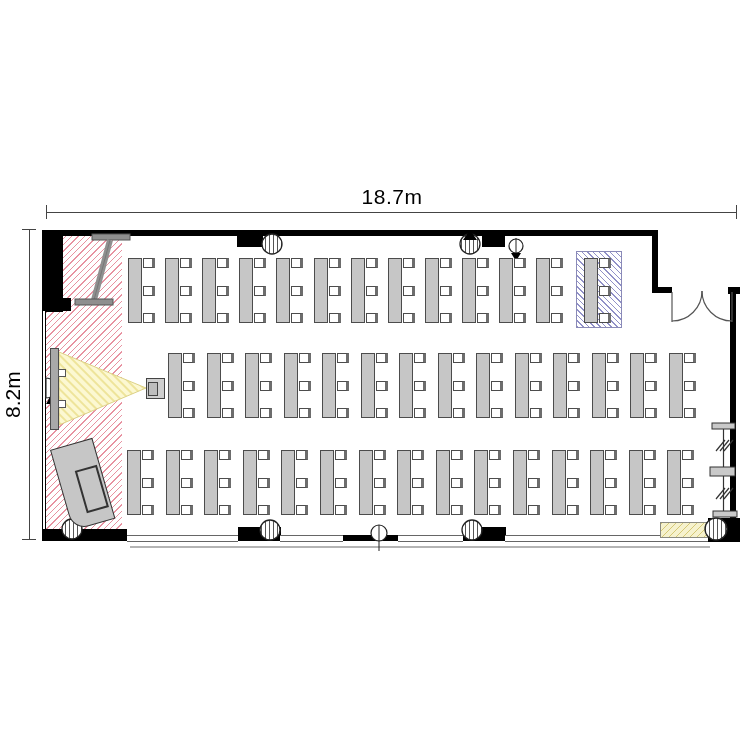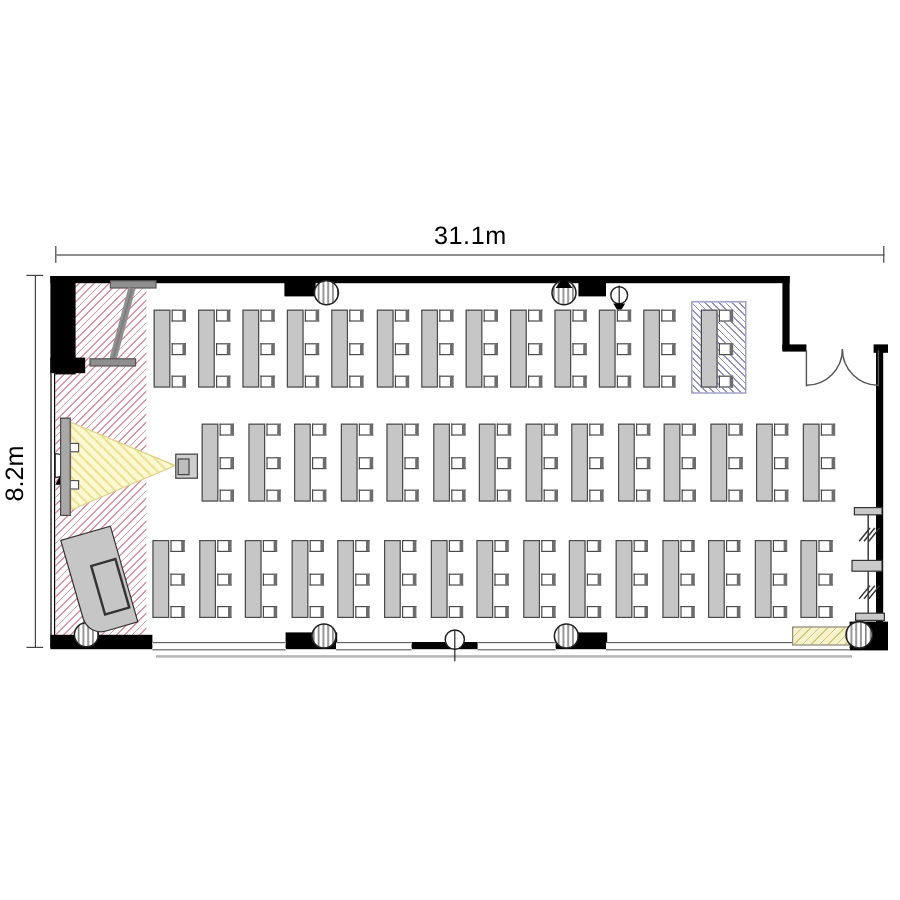--- a/index.html
+++ b/index.html
@@ -66,21 +66,21 @@
   svg.overlay{position:absolute;left:0;top:0;z-index:4;pointer-events:none;}
 </style>
 </head>
 <body>
 
 <div class="canvas">
 
   <div class="abs dim-line" style="left:47px;top:212px;width:690px;height:1px;"></div>
   <div class="abs dim-tick" style="left:46px;top:205px;width:1px;height:14px;"></div>
   <div class="abs dim-tick" style="left:736px;top:205px;width:1px;height:14px;"></div>
-  <div class="abs dim-label" style="left:330px;top:185px;width:124px;text-align:center;">31.1m</div>
+  <div class="abs dim-label" style="left:330px;top:185px;width:124px;text-align:center;">18.7m</div>
 
   <div class="abs dim-line" style="left:29px;top:230px;width:1px;height:310px;"></div>
   <div class="abs dim-tick" style="left:22px;top:229px;width:14px;height:1px;"></div>
   <div class="abs dim-tick" style="left:22px;top:539px;width:14px;height:1px;"></div>
   <div class="abs dim-left-label" style="left:1px;top:352px;height:66px;">8.2m</div>
 
   <div class="abs stage-hatch" style="left:46px;top:236px;width:76px;height:296px;z-index:1;"></div>
 
   <div class="abs wall" style="left:42px;top:230px;width:616px;height:6px;"></div>
   <div class="abs wall" style="left:42px;top:230px;width:21px;height:82px;"></div>

